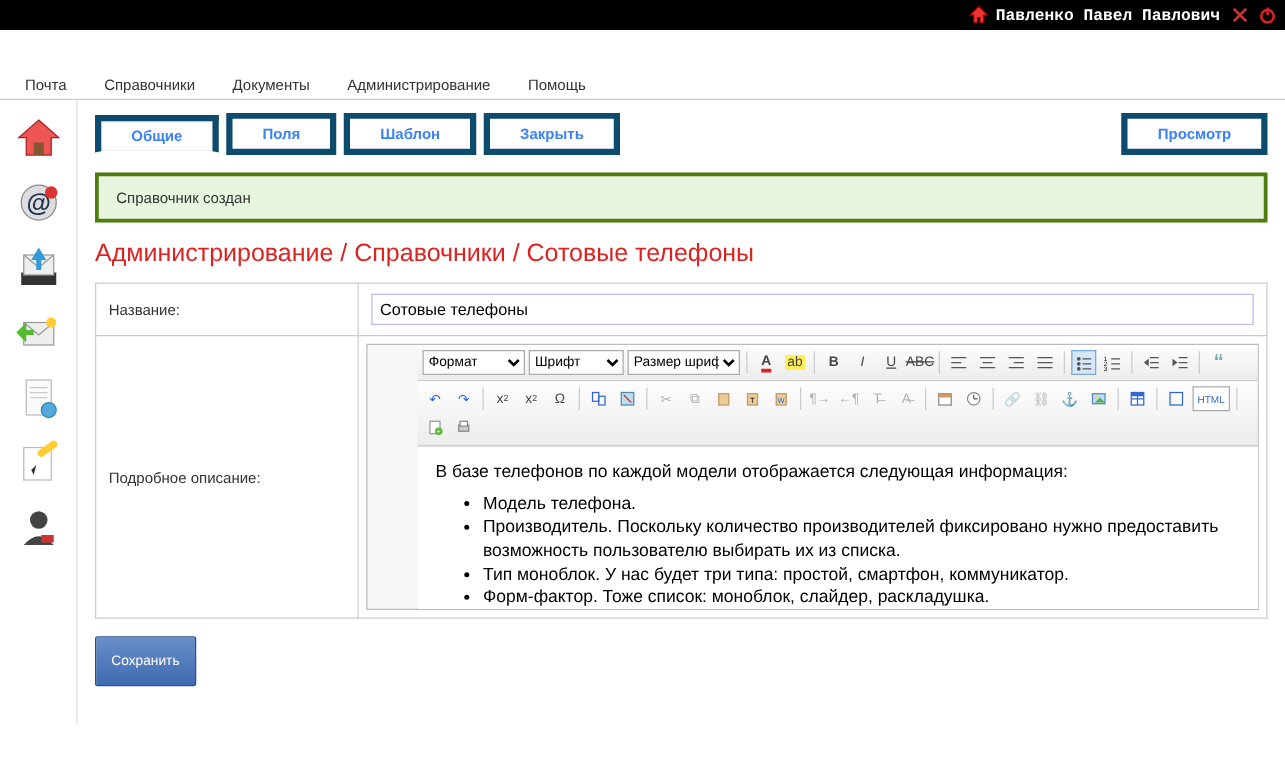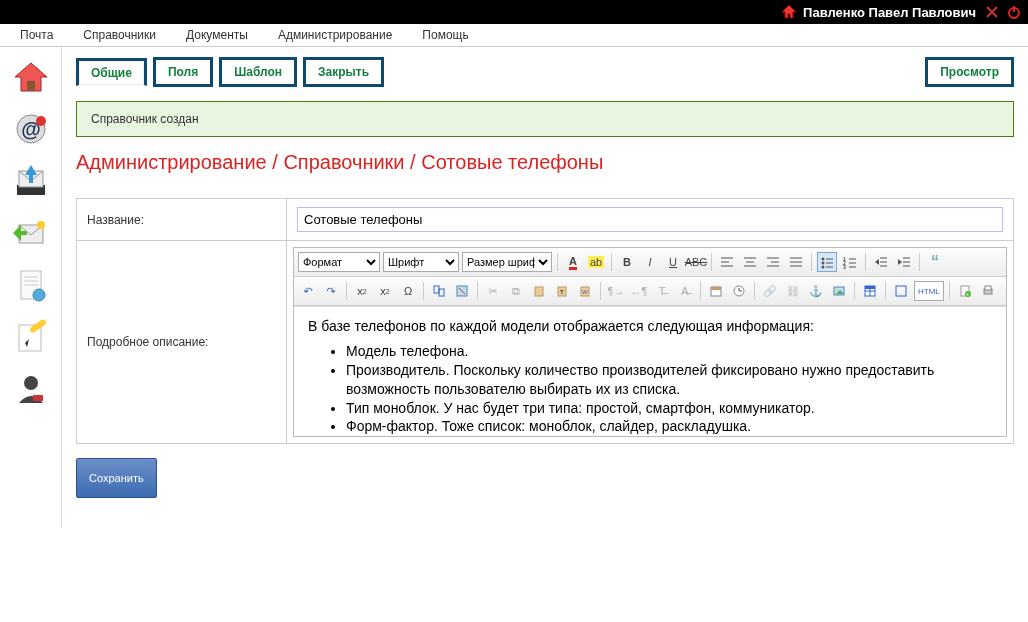--- a/index.html
+++ b/index.html
@@ -1,37 +1,37 @@
 <!DOCTYPE html>
 <html><head>
 <meta charset="utf-8">
 <style>
   * { box-sizing: border-box; margin: 0; padding: 0; }
   body { font-family: Verdana, Arial, sans-serif; font-size: 12px; background: #fff; width: 1028px; }
-  .topbar { background: #000; height: 24px; display: flex; justify-content: flex-end; align-items: center; padding: 0 6px; color: #fff; font-family: Liberation Sans, sans-serif; font-size: 13px; font-weight: bold; }
+  .topbar { background: #000; height: 24px; display: flex; justify-content: flex-end; align-items: center; padding: 0 6px; color: #fff; font-family: Liberation Mono, monospace; font-size: 13px; font-weight: bold; }
   .topbar .home-ic { width: 16px; height: 16px; margin-right: 6px; }
   .topbar .tools { margin-left: 8px; display: flex; gap: 6px; }
   .menubar { background: #fff; border-bottom: 1px solid #ccc; padding: 4px 20px; display: flex; gap: 30px; }
-  .menubar span { color: #333; cursor: pointer; }
+  .menubar span { color: #333; cursor: pointer; margin-top: 33px; }
   .layout { display: flex; }
   .sidebar { width: 62px; border-right: 1px solid #ddd; padding-top: 10px; display: flex; flex-direction: column; align-items: center; gap: 12px; }
   .sidebar .sic { width: 40px; height: 40px; display: flex; align-items: center; justify-content: center; }
   .content { flex: 1; padding: 10px 14px 30px 14px; }
   .tabs { display: flex; gap: 6px; align-items: center; }
-  .tabs .tab { border: 3px solid #0c4a6e; background: #fff; padding: 5px 12px; color: #15803d; font-weight: bold; cursor: pointer; }
+  .tabs .tab { border: 5px solid #0c4a6e; background: #fff; padding: 5px 24px; color: #3b82f6; font-weight: bold; cursor: pointer; }
   .tabs .tab.active { border-bottom: 1px solid #fff; box-shadow: inset 0 0 0 1px #eee; }
   .tabs .spacer { flex: 1; }
-  .notice { margin-top: 14px; border: 1px solid #4d7c0f; background: #e8f5df; padding: 10px 14px; color: #333; }
+  .notice { margin-top: 14px; border: 3px solid #4d7c0f; background: #e8f5df; padding: 10px 14px; color: #333; }
   .breadcrumb { margin-top: 14px; color: #d22; font-size: 20px; font-weight: normal; }
-  table.form { width: 100%; border-collapse: collapse; margin-top: 24px; border-radius: 18px; }
+  table.form { width: 100%; border-collapse: collapse; margin-top: 11px; border-radius: 18px; }
   table.form td { border: 1px solid #ccc; padding: 8px 10px; vertical-align: middle; }
   table.form td.label { width: 210px; color: #333; background: #fff; }
   input.txt { width: 100%; border: 1px solid #c4b5fd; padding: 4px 6px; font-family: Verdana, sans-serif; font-size: 13px; }
   textarea.txt { width: 100%; border: 1px solid #aaa; padding: 4px 6px; font-family: Verdana, sans-serif; font-size: 13px; resize: none; height: 38px; }
-  .editor-wrap { border: 1px solid #bbb; background: #f7f7f7; }
+  .editor-wrap { border: 1px solid #bbb; background: #f7f7f7; padding-left: 40px; }
   .etoolbar { display: flex; flex-wrap: wrap; gap: 3px; padding: 4px; border-bottom: 1px solid #ccc; background: linear-gradient(#fdfdfd,#ececec); align-items: center; }
   .etoolbar select { font-size: 11px; height: 20px; border: 1px solid #aaa; background: #fff; }
   .ebtn { width: 20px; height: 20px; border: 1px solid transparent; display: flex; align-items: center; justify-content: center; font-size: 11px; cursor: pointer; color: #444; background: #fff0; }
   .ebtn.active { border:1px solid #7aa7d6; background:#d6e7f7; }
   .esep { width: 1px; height: 18px; background: #ccc; margin: 0 2px; }
   .editor-body { background: #fff; padding: 10px 14px 14px 14px; font-size: 14px; color: #000; line-height: 1.35; height: 130px; overflow-y: scroll; border-top: 1px solid #ddd;}
   .editor-body ul { padding-left: 38px; margin-top: 6px; }
   select.group { width: 170px; border: 1px solid #888; padding: 2px 4px; font-size: 13px; }
   .savebtn { margin-top: 14px; background: linear-gradient(#6a8fc9,#3e6bb0); color: #fff; border: 1px solid #2d508a; padding: 13px 12px; font-size: 11px; cursor: pointer; border-radius: 2px; }
   svg { display:block; }

